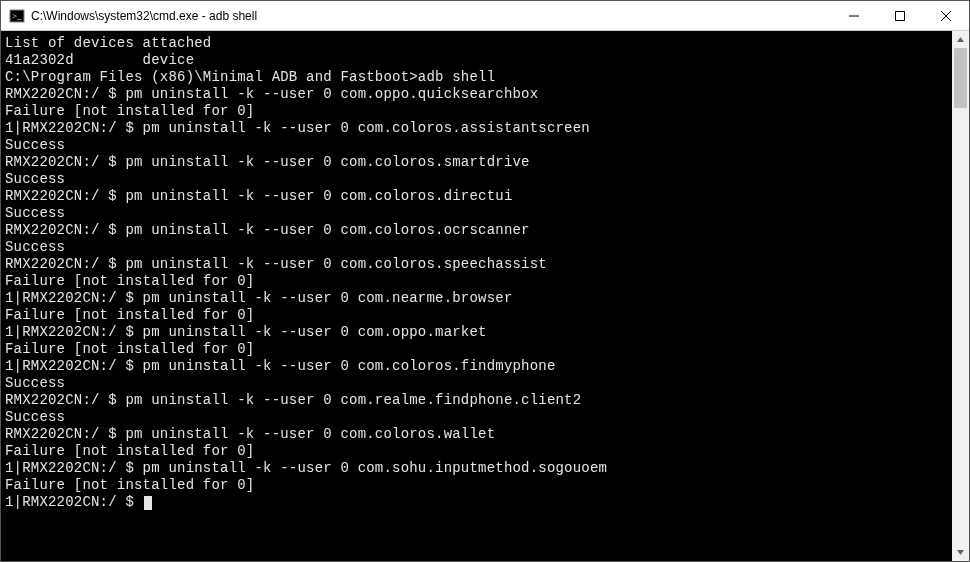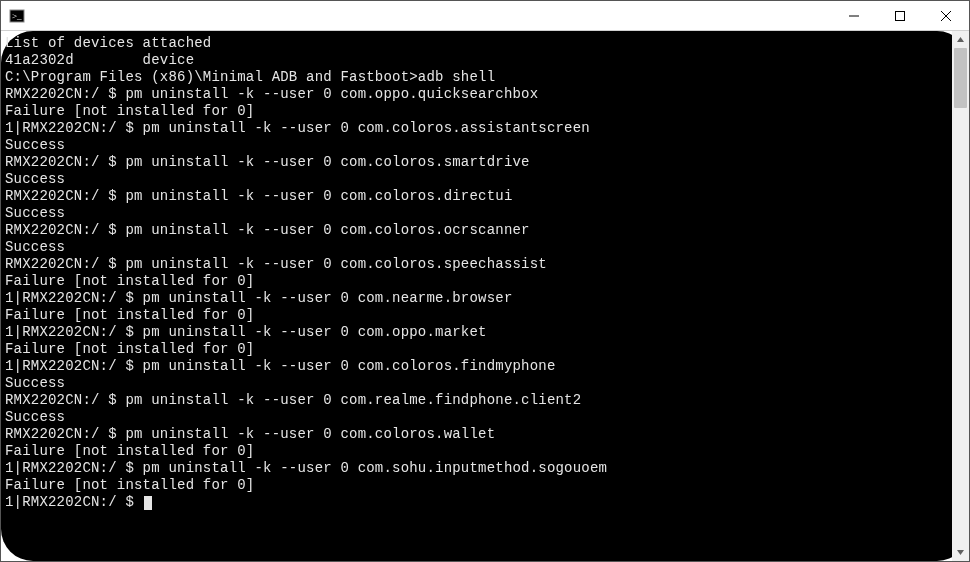--- a/index.html
+++ b/index.html
@@ -3,40 +3,41 @@
 <meta charset="utf-8">
 <style>
   * { margin: 0; padding: 0; box-sizing: border-box; }
   html, body { width: 970px; height: 562px; overflow: hidden; font-family: "Segoe UI", Tahoma, sans-serif; background: #f0f0f0; }
   .window { width: 970px; height: 562px; background: #ffffff; display: flex; flex-direction: column; border: 1px solid #555; }
   .titlebar { height: 30px; background: #ffffff; display: flex; align-items: center; border-bottom: 1px solid #d0d0d0; }
   .titlebar .icon { width: 16px; height: 16px; margin-left: 8px; display: inline-flex; align-items: center; justify-content: center; }
   .titlebar .title { flex: 0 0 auto; margin-left: 6px; font-size: 12px; color: #000; }
   .titlebar .spacer { flex: 1 1 auto; }
   .winbtn { width: 46px; height: 30px; display: inline-flex; align-items: center; justify-content: center; font-size: 10px; color: #000; }
-  .client { flex: 1 1 auto; display: flex; background: #000; min-height: 0; border-radius: 32px; }
+  .client { flex: 1 1 auto; display: flex; background: #000; min-height: 0; }
   .terminal { flex: 1 1 auto; padding: 4px 6px 4px 4px; font-family: Consolas, "Courier New", monospace; font-size: 14px; line-height: 17px; color: #e5e5e5; white-space: pre-wrap; letter-spacing: 0.2px; overflow: hidden; }
   .scrollbar { width: 17px; background: #f0f0f0; display: flex; flex-direction: column; }
   .sb-btn { height: 17px; display: flex; align-items: center; justify-content: center; background: #f0f0f0; }
   .sb-track { flex: 1 1 auto; background: #f0f0f0; position: relative; }
   .sb-thumb { position: absolute; left: 2px; right: 2px; top: 0; height: 60px; background: #c2c2c2; border-radius: 1px; }
   .cursor { display: inline-block; width: 8px; height: 14px; background: #e5e5e5; vertical-align: text-bottom; margin-left: 1px; }
   svg { display: block; }
 </style>
 </head>
 <body>
 
 <div class="window">
   <div class="titlebar">
     <span class="icon">
       <svg width="16" height="16" viewBox="0 0 16 16">
         <rect x="1" y="2" width="14" height="12" fill="#000" stroke="#888" stroke-width="1"></rect>
         <text x="3" y="11" font-size="9" fill="#fff" font-family="Consolas">&gt;_</text>
       </svg>
     </span>
+    <span class="title">C:\Windows\system32\cmd.exe - adb  shell</span>
     <span class="spacer"></span>
     <span class="winbtn">
       <svg width="10" height="10" viewBox="0 0 10 10">
           <line x1="0" y1="5" x2="10" y2="5" stroke="#000" stroke-width="1"></line>
         </svg>
     </span>
     <span class="winbtn">
       <svg width="10" height="10" viewBox="0 0 10 10">
           <rect x="0.5" y="0.5" width="9" height="9" fill="none" stroke="#000" stroke-width="1"></rect>
         </svg>

